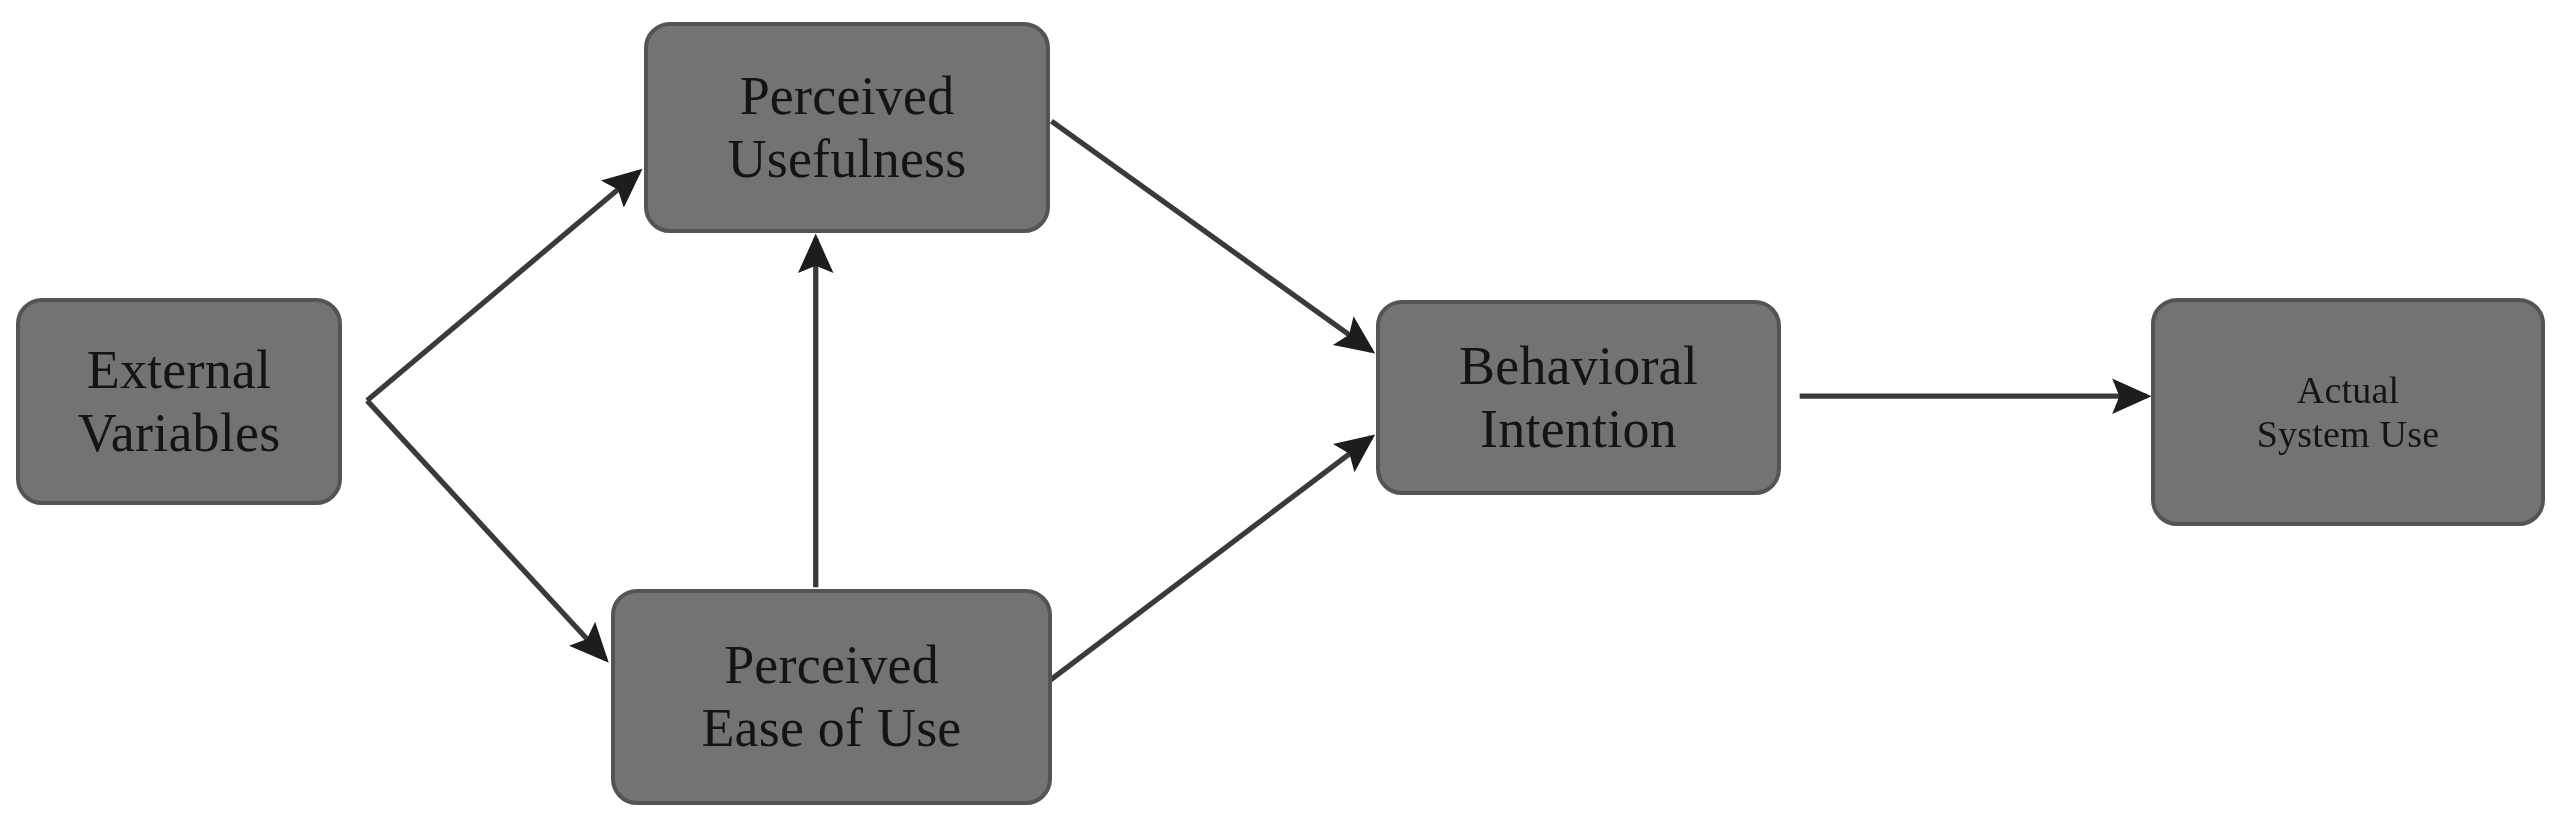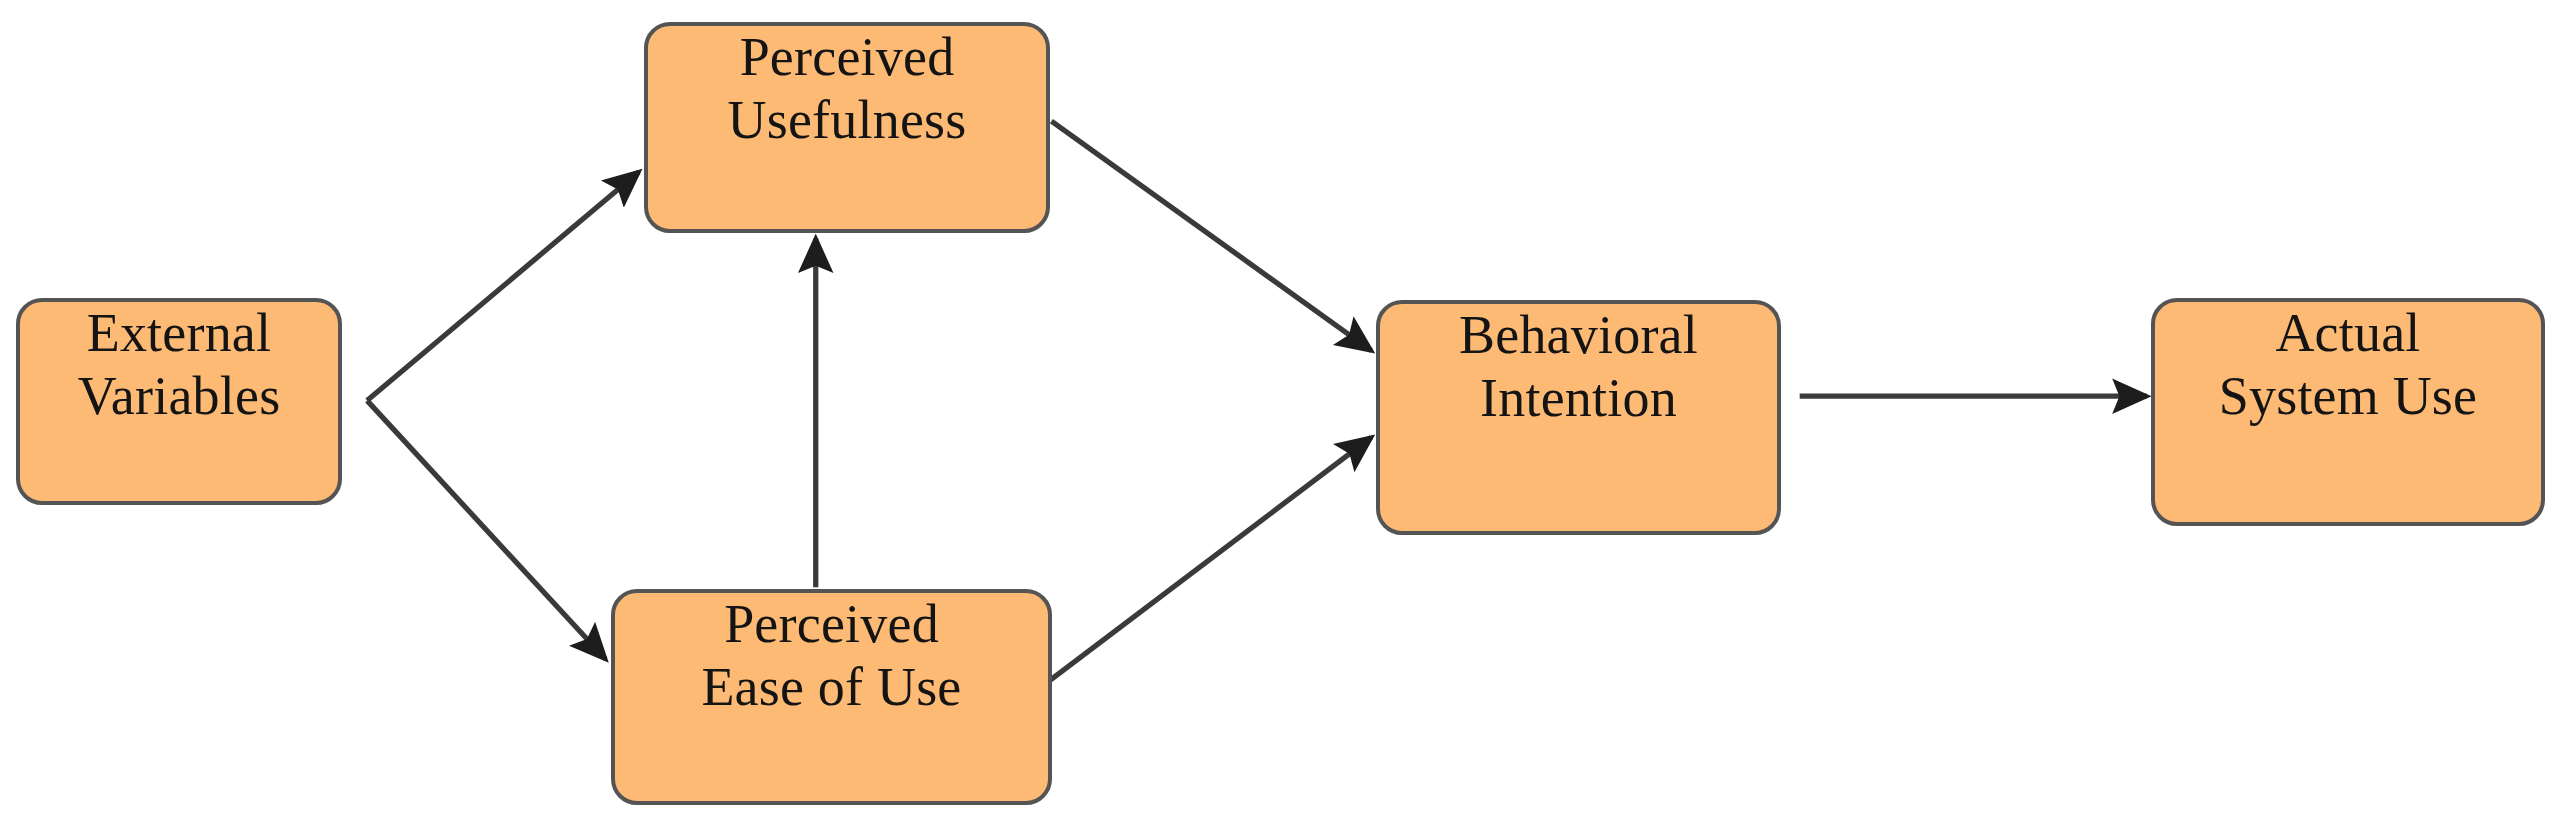--- a/index.html
+++ b/index.html
@@ -20,25 +20,25 @@
     position: absolute;
     left: 0;
     top: 0;
     width: 2576px;
     height: 831px;
     pointer-events: none;
   }
   .node {
     position: absolute;
     box-sizing: border-box;
-    background: #fdba74;
+    background: #737373;
     border: 4.4px solid #545454;
     border-radius: 26px;
     display: flex;
-    align-items: flex-start;
+    align-items: center;
     justify-content: center;
     text-align: center;
     color: #141414;
     line-height: 1.16;
     letter-spacing: 0.2px;
     z-index: 2;
   }
   .node-label {
     display: block;
     padding: 0 8.8px;
@@ -52,26 +52,26 @@
   }
   #node-perceived-usefulness {
     left: 644px; top: 22px;   width: 406px;  height: 211px;
     font-size: 54px;
   }
   #node-perceived-ease-of-use {
     left: 611px; top: 589px;  width: 441px;  height: 216px;
     font-size: 54px;
   }
   #node-behavioral-intention {
-    left: 1376px; top: 300px; width: 405px;  height: 235px;
+    left: 1376px; top: 300px; width: 405px;  height: 195px;
     font-size: 54px;
   }
   #node-actual-system-use {
     left: 2151px; top: 298px; width: 394px;  height: 228px;
-    font-size: 54px;
+    font-size: 38px;
   }
 </style>
 </head>
 <body>
 
 <div id="stage">
 
   <svg id="edge-layer" viewBox="0 0 2940 948" width="2576" height="831" xmlns="http://www.w3.org/2000/svg">
     <defs>
       <marker id="arrowhead" viewBox="0 0 12 12" refX="10.5" refY="6" markerWidth="7.5" markerHeight="7.5" orient="auto-start-reverse" markerUnits="strokeWidth">

